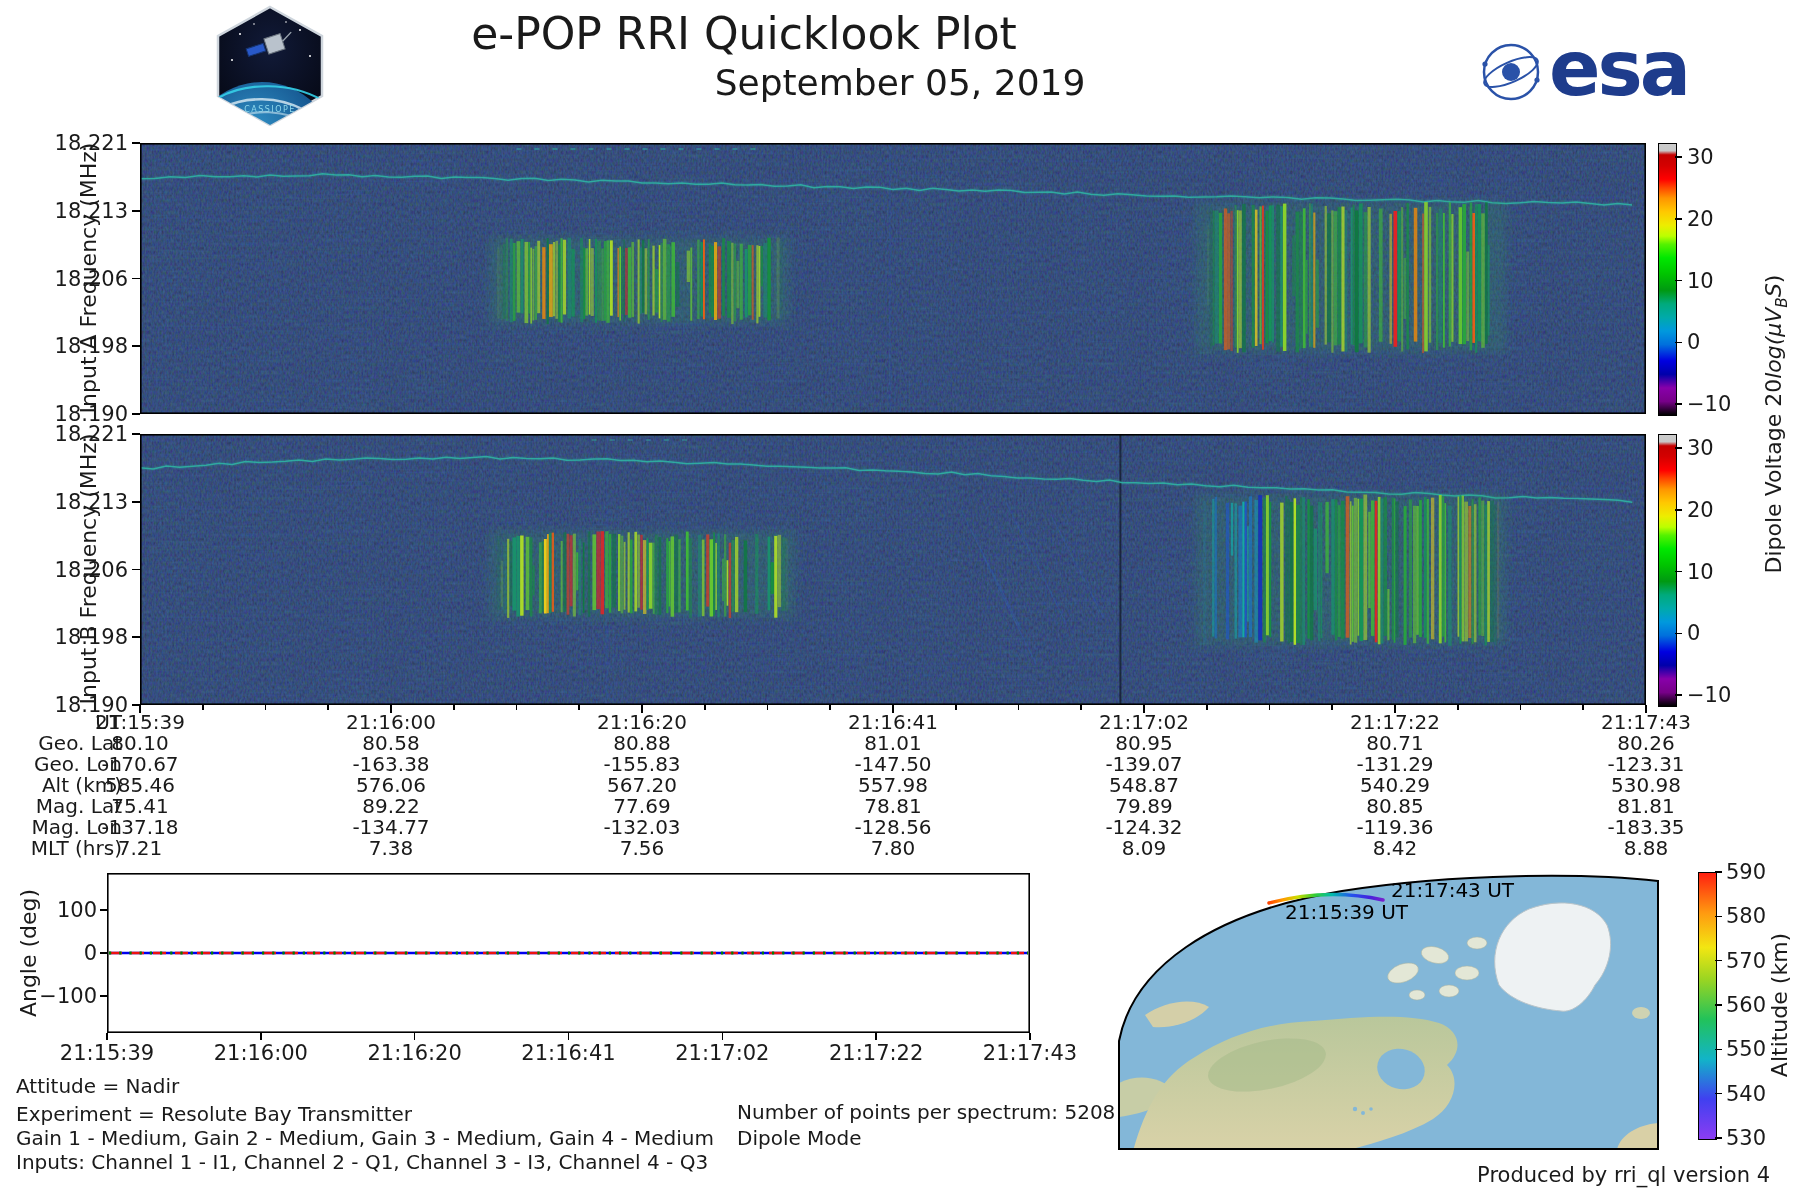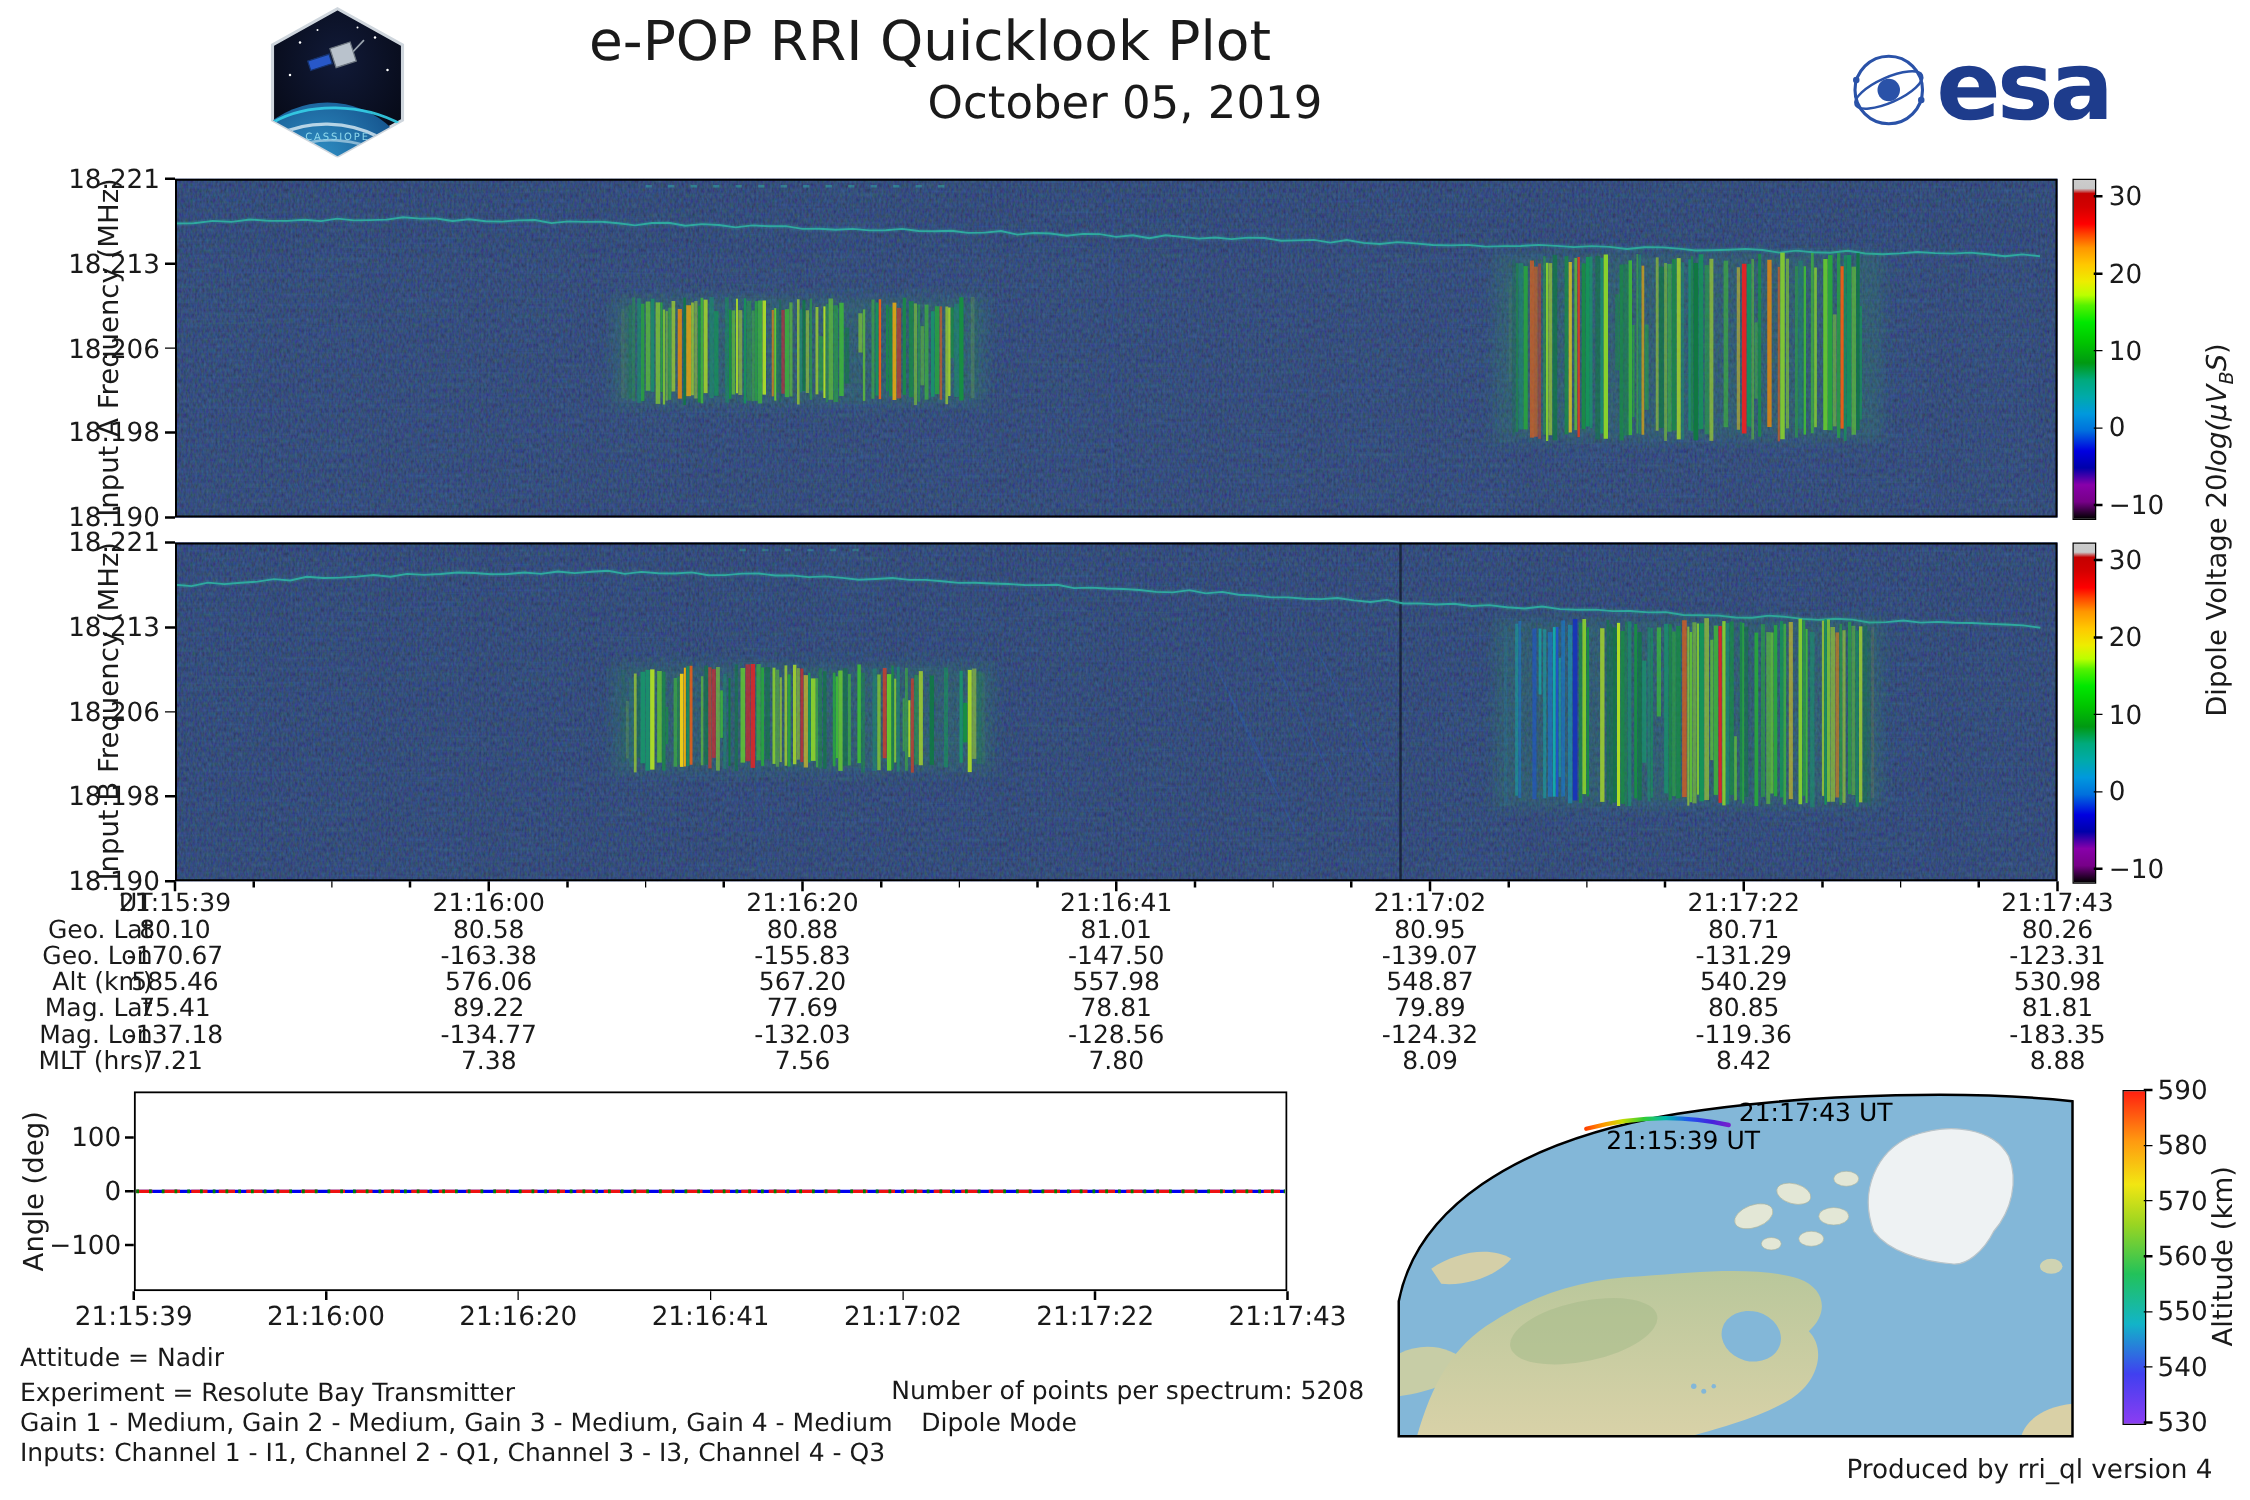--- a/index.html
+++ b/index.html
@@ -77,21 +77,21 @@
         <circle cx="90" cy="26" r="1"></circle>
         <circle cx="100" cy="52" r="1"></circle>
       <circle cx="22" cy="56" r="1"></circle>
         <circle cx="76" cy="18" r="0.8"></circle>
         <circle cx="44" cy="20" r="0.8"></circle>
     </g>
     <text x="60" y="108" text-anchor="middle" font-size="8" letter-spacing="1.5" fill="#8fd8ec">CASSIOPE</text>
   </svg>
 
   <div class="abs title">e-POP RRI Quicklook Plot</div>
-  <div class="abs subtitle">October 05, 2019</div>
+  <div class="abs subtitle">September 05, 2019</div>
 
   <svg class="abs" style="left:1475px;top:22px;" width="230" height="86" viewBox="0 0 230 86">
     <g stroke="#2a52a8" fill="none">
       <circle cx="36" cy="50" r="27" stroke-width="2.5"></circle>
       <ellipse cx="36" cy="50" rx="29" ry="10" stroke-width="2" transform="rotate(-24 36 50)"></ellipse>
       <circle cx="36" cy="50" r="9" fill="#2a52a8" stroke="none"></circle>
       <circle cx="10" cy="42" r="2.6" fill="#2a52a8" stroke="none"></circle>
       <circle cx="62" cy="58" r="2.6" fill="#2a52a8" stroke="none"></circle>
     </g>
     <text x="74" y="73" font-size="76" font-weight="bold" letter-spacing="-3" fill="#1e3c8c">esa</text>
@@ -644,21 +644,21 @@
       <line x1="2" y1="80" x2="921" y2="80" stroke="#0000ee" stroke-width="2.6"></line>
       <line x1="2" y1="80" x2="921" y2="80" stroke="#ee1111" stroke-width="2.6" stroke-dasharray="13 9"></line>
       <line x1="2" y1="80" x2="921" y2="80" stroke="#007f00" stroke-width="3" stroke-dasharray="2.2 8"></line>
       <rect x="0.8" y="0.8" width="921.4" height="158.4" fill="none" stroke="#000" stroke-width="1.6"></rect>
     </svg>
 
   <div class="footer-line" style="left:16px;top:1074px;">Attitude = Nadir</div>
   <div class="footer-line" style="left:16px;top:1102px;">Experiment = Resolute Bay Transmitter</div>
   <div class="footer-line" style="left:16px;top:1126px;">Gain 1 - Medium, Gain 2 - Medium, Gain 3 - Medium, Gain 4 - Medium</div>
   <div class="footer-line" style="left:16px;top:1150px;">Inputs: Channel 1 - I1, Channel 2 - Q1, Channel 3 - I3, Channel 4 - Q3</div>
-  <div class="footer-line" style="left:713px;top:1100px;">Number of points per spectrum: 5208</div>
+  <div class="footer-line" style="left:737px;top:1100px;">Number of points per spectrum: 5208</div>
   <div class="footer-line" style="left:737px;top:1126px;">Dipole Mode</div>
   <div class="footer-line" style="right:30px;top:1163px;font-size:21px;">Produced by rri_ql version 4</div>
 
   <svg class="abs" style="left:1117px;top:873px;" width="543" height="278" viewBox="0 0 543 278">
     <defs>
       <linearGradient id="altGrad" x1="0" y1="0" x2="1" y2="0">
         <stop offset="0" stop-color="#ff4400"></stop>
           <stop offset="0.12" stop-color="#ff9900"></stop>
         <stop offset="0.25" stop-color="#ccdd00"></stop>
           <stop offset="0.40" stop-color="#33cc33"></stop>

